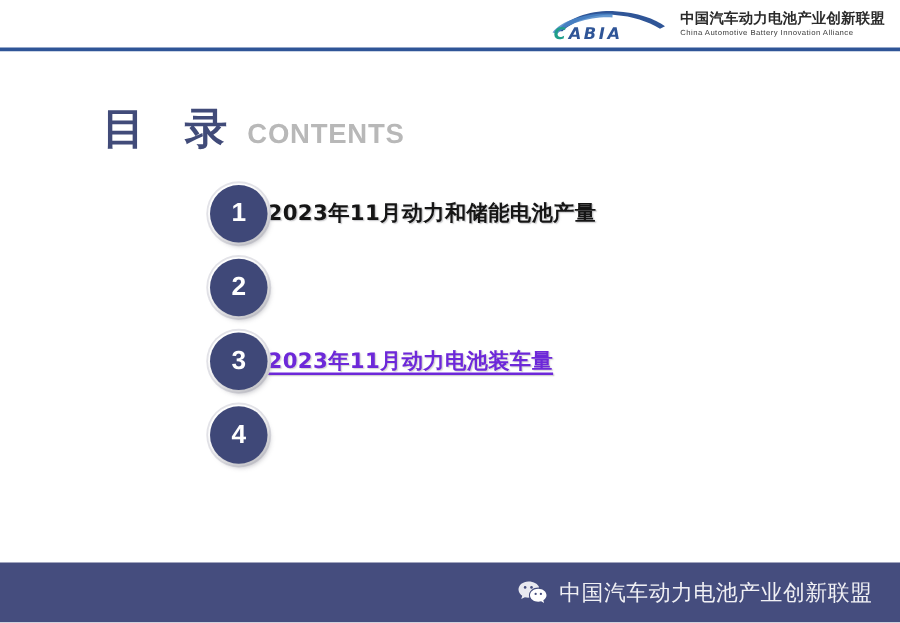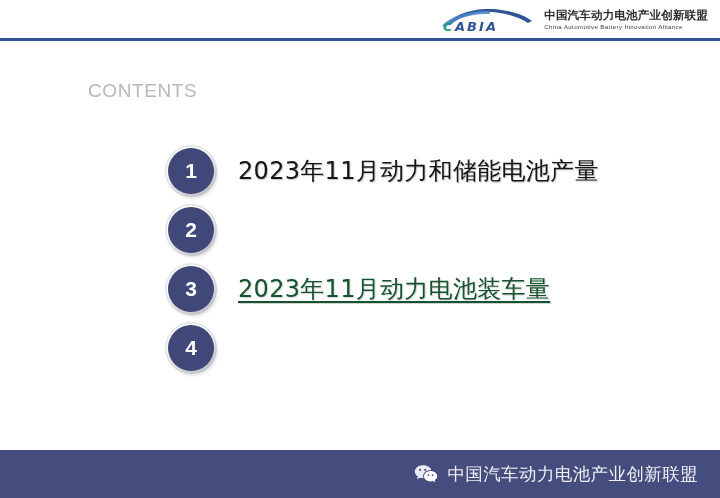--- a/index.html
+++ b/index.html
@@ -90,22 +90,22 @@
   }
   #contents-title-cn {
     font-size: 34px;
     font-weight: bold;
     color: #414b79;
     letter-spacing: 10px;
     font-family: "DejaVu Sans", "Liberation Sans", sans-serif;
   }
   #contents-title-en {
     margin-left: 6px;
-    font-size: 19px;
-    font-weight: normal;
+    font-size: 22px;
+    font-weight: bold;
     color: #b8b8b8;
     letter-spacing: 0.6px;
   }
 
   
   #contents-list {
     position: absolute;
     left: 168px;
     top: 141px;
     width: 470px;
@@ -128,31 +128,30 @@
     font-weight: bold;
     display: flex;
     align-items: center;
     justify-content: center;
     box-shadow: 2px 3px 4px rgba(120,120,130,0.45),
                 0 0 0 1.5px #ffffff,
                 0 0 0 3px #e3e3e8;
     font-family: "Liberation Sans", sans-serif;
   }
   .item-label {
-    margin-left: 24px;
-    font-size: 24px;
-    font-weight: normal;
+    font-size: 17px;
+    font-weight: bold;
     color: #151515;
     white-space: nowrap;
     letter-spacing: 0.3px;
     font-family: "DejaVu Sans", "Liberation Sans", sans-serif;
     text-shadow: 1px 1px 1px rgba(150,150,155,0.55);
   }
   .item-label.highlight {
-    color: #14532d;
+    color: #6d28d9;
     text-decoration: underline;
     text-decoration-thickness: 2px;
     text-underline-offset: 4px;
     text-shadow: 1px 1px 1px rgba(170,165,165,0.5);
   }
 
   
   #footer {
     position: absolute;
     left: 0;
@@ -209,20 +208,21 @@
       <div id="alliance-names">
         <div id="alliance-cn">中国汽车动力电池产业创新联盟</div>
         <div id="alliance-en">China Automotive Battery Innovation Alliance</div>
       </div>
 
     </div>
   </div>
   <div id="header-rule"></div>
 
   <div id="contents-title">
+    <span id="contents-title-cn">目 录</span>
     <span id="contents-title-en">CONTENTS</span>
   </div>
 
   <div id="contents-list">
 
     <div class="contents-item">
       <div class="item-badge">1</div>
       <div class="item-label">2023年11月动力和储能电池产量</div>
     </div>
 

